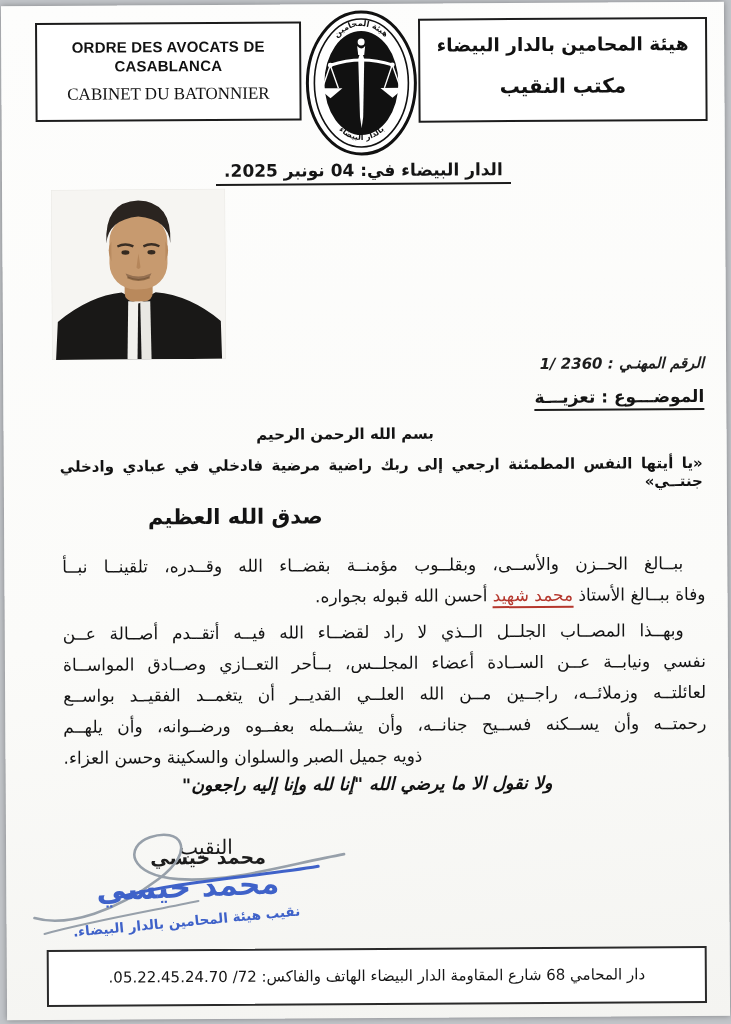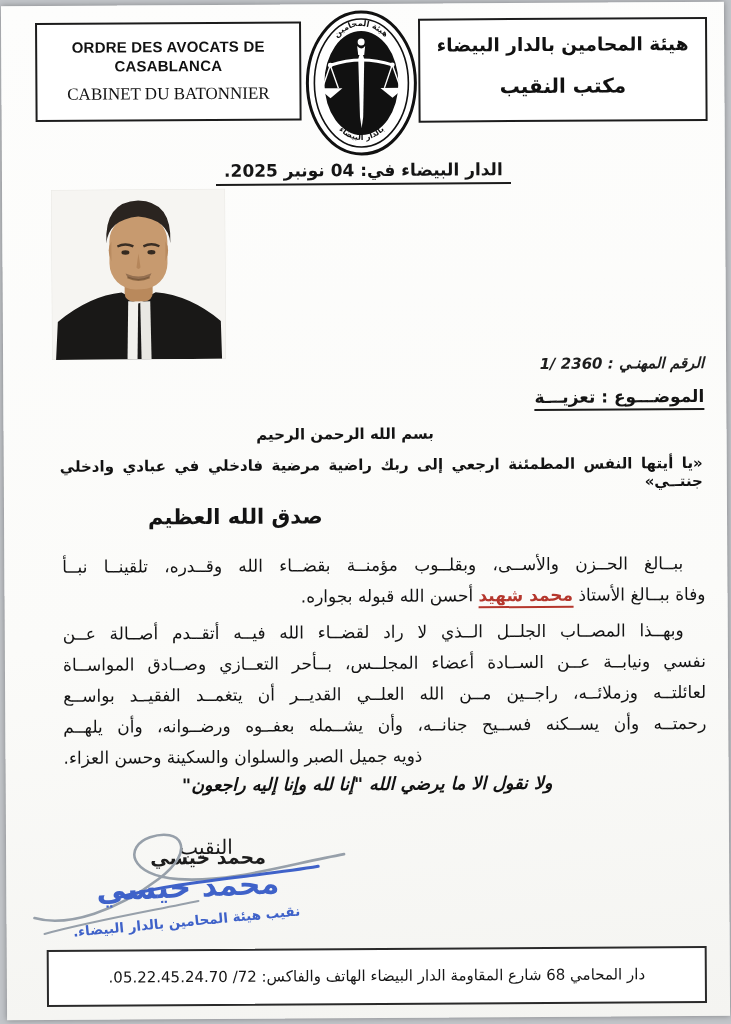--- a/index.html
+++ b/index.html
@@ -33,21 +33,21 @@
     text-align:justify;text-align-last:justify;}
   .tasdiq{left:144px;top:500px;font-size:21px;font-weight:bold;color:#131313;}
   
   .body-text{left:58px;right:22px;top:546px;font-size:17px;color:#141414;}
   .bline{height:31px;line-height:31px;white-space:nowrap;}
   .bline.just{white-space:normal;text-align:justify;text-align-last:justify;height:31px;overflow:hidden;}
   .bline.indent{padding-right:22px;}
   .bline.alignL{text-align:left;}
   .bline.alignR{text-align:right;}
   .pgap{height:5px;}
-  .deceased{font-weight:bold;border-bottom:2px solid;padding-bottom:1px;}
+  .deceased{font-weight:normal;border-bottom:2px solid;padding-bottom:1px;}
   
   .closing{left:0;top:770px;width:100%;text-align:center;font-size:17.5px;
     font-weight:bold;font-style:italic;color:#111;}
   
   .sig-title{left:150px;top:810px;width:100px;text-align:center;font-size:20px;font-weight:normal;color:#1a1a1a;margin-top:20px;}
   .sig-name{left:132px;top:841px;width:140px;text-align:center;font-size:19px;font-weight:bold;color:#1c1c1c;}
   .stamp-name{left:90px;top:864px;font-size:30px;font-weight:bold;
     transform:rotate(-2deg);letter-spacing:1px;}
   .stamp-sub{left:66px;top:908px;font-size:13.5px;font-weight:bold;transform:rotate(-5deg);}
   

